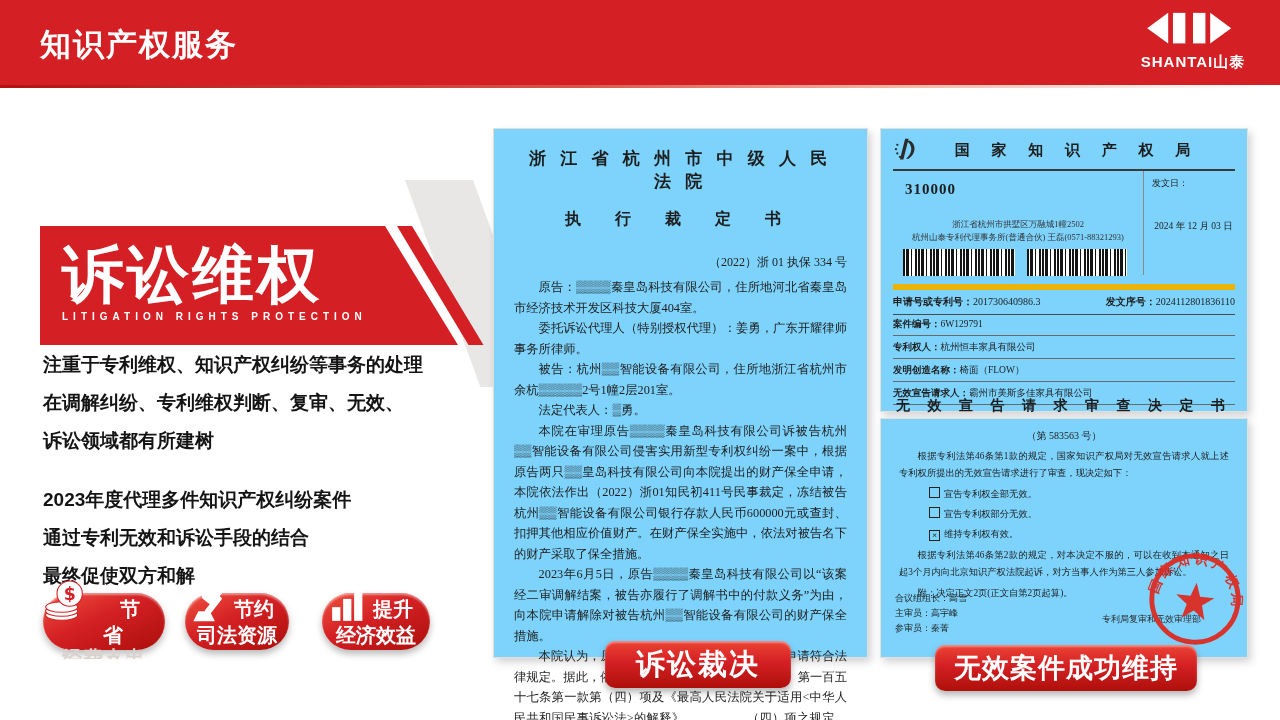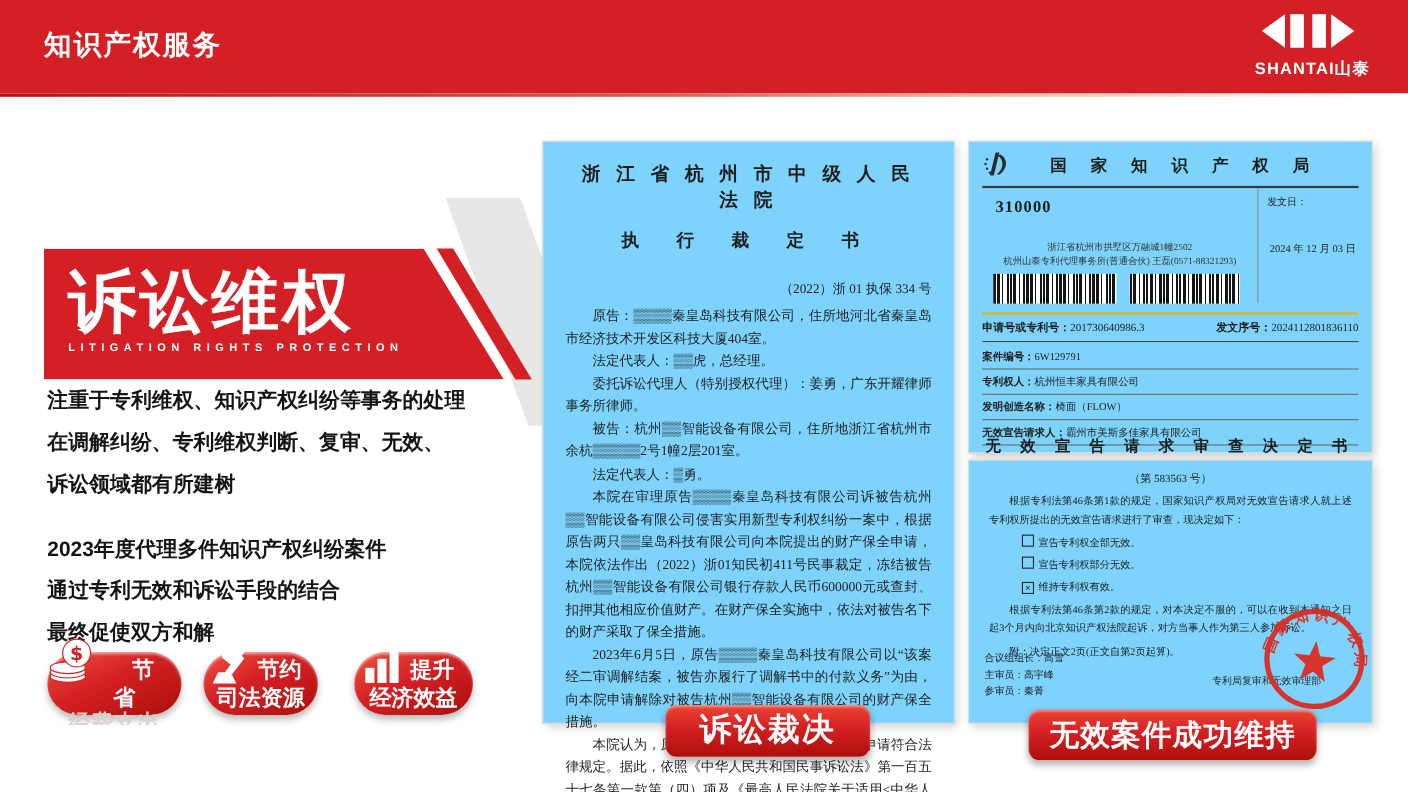--- a/index.html
+++ b/index.html
@@ -3,21 +3,21 @@
 <meta charset="utf-8">
 <style>
   html,body{margin:0;padding:0;background:#888;}
   .slide{position:relative;width:1280px;height:720px;background:#ffffff;overflow:hidden;
          font-family:"Liberation Sans","DejaVu Sans",sans-serif;}
 
   
   .banner{position:absolute;left:0;top:0;width:1280px;height:85px;background:#d42024;}
   .banner::after{content:"";position:absolute;left:0;bottom:-3px;width:100%;height:3px;
      background:linear-gradient(90deg,#b5120f 0%,#d8564a 45%,#f2b7a4 70%,#fdf0ea 92%,#ffffff 100%);}
-  .banner h1{position:absolute;left:40px;top:24px;margin:0;color:#fff;font-size:25px;font-weight:800;letter-spacing:2px;}
+  .banner h1{position:absolute;left:40px;top:24px;margin:0;color:#fff;font-size:31px;font-weight:800;letter-spacing:2px;}
   .logo{position:absolute;right:32px;top:10px;width:110px;text-align:center;color:#fff;}
   .logo svg{display:block;margin:0 auto;}
   .logo-text{font-size:15px;font-weight:800;letter-spacing:1px;margin-top:1px;}
 
   
   .ribbon-zone{position:absolute;left:40px;top:180px;width:520px;height:215px;z-index:1;}
   .gray-band{position:absolute;left:365px;top:0;width:68px;height:207px;background:#e9e7e6;
      transform:skewX(20deg);transform-origin:top left;}
   .red-stripe{position:absolute;left:357px;top:46px;width:15px;height:119px;background:#d42024;
      transform:skewX(31deg);transform-origin:top left;}
@@ -69,21 +69,21 @@
   .r1-mid{display:flex;height:104px;}
   .r1-left{width:250px;}
   .postcode{font-size:15px;font-weight:700;margin:10px 0 20px 12px;letter-spacing:1px;}
   .addr{font-size:8.5px;text-align:center;color:#333;line-height:13px;}
   .r1-right{flex:1;border-left:1px solid #8a8a8a;padding:6px 0 0 8px;position:relative;}
   .issue-label{font-size:9px;}
   .issue-date{font-size:9.5px;text-align:center;margin-top:30px;}
   .barcodes{position:absolute;left:22px;top:120px;display:flex;gap:12px;}
   .barcode{height:27px;background:repeating-linear-gradient(90deg,#141414 0 2px,#fff 2px 3px,#141414 3px 6px,#fff 6px 8px,#141414 8px 9px,#fff 9px 12px,#141414 12px 14px,#fff 14px 15px);}
   .bc1{width:112px;}.bc2{width:100px;}
-  .r1-approw{position:absolute;left:12px;right:12px;top:155px;border-top:2px solid #eab308;border-bottom:1px solid #4a4a4a;
+  .r1-approw{position:absolute;left:12px;right:12px;top:155px;border-top:6px solid #eab308;border-bottom:1px solid #4a4a4a;
      display:flex;justify-content:space-between;padding:5px 0 5px;font-size:10px;}
   .blabel{font-weight:700;}
   .r1-fields{position:absolute;left:12px;right:12px;top:184px;}
   .frow{border-bottom:1px solid #6a6a6a;padding:5px 0 4px;font-size:9.5px;}
   .decision-title{position:absolute;left:0;right:0;top:268px;text-align:center;font-size:14px;font-weight:700;letter-spacing:7px;}
 
   .doc-r2{left:880px;top:418px;width:368px;height:240px;padding:6px 18px;font-size:9.3px;line-height:17px;}
   .decision-no{text-align:center;font-size:10px;margin-top:2px;}
   .doc-r2 p{margin:4px 0;text-indent:2em;text-align:justify;}
   .opts{margin:2px 0 2px 30px;}
@@ -180,21 +180,20 @@
     <div class="pl first">提升</div>
     <div class="pl">经济效益</div>
   </div>
 
   <div class="doc doc-left">
     <div class="court-name">浙 江 省 杭 州 市 中 级 人 民 法 院</div>
     <div class="doc-type">执 行 裁 定 书</div>
     <div class="case-no">（2022）浙 01 执保 334 号</div>
     <div class="body">
       <p>原告：▒▒▒▒秦皇岛科技有限公司，住所地河北省秦皇岛市经济技术开发区科技大厦404室。</p>
-      <p>法定代表人：▒▒虎，总经理。</p>
       <p>委托诉讼代理人（特别授权代理）：姜勇，广东开耀律师事务所律师。</p>
       <p>被告：杭州▒▒智能设备有限公司，住所地浙江省杭州市余杭▒▒▒▒▒2号1幢2层201室。</p>
       <p>法定代表人：▒勇。</p>
       <p>本院在审理原告▒▒▒▒秦皇岛科技有限公司诉被告杭州▒▒智能设备有限公司侵害实用新型专利权纠纷一案中，根据原告两只▒▒皇岛科技有限公司向本院提出的财产保全申请，本院依法作出（2022）浙01知民初411号民事裁定，冻结被告杭州▒▒智能设备有限公司银行存款人民币600000元或查封、扣押其他相应价值财产。在财产保全实施中，依法对被告名下的财产采取了保全措施。</p>
       <p>2023年6月5日，原告▒▒▒▒秦皇岛科技有限公司以“该案经二审调解结案，被告亦履行了调解书中的付款义务”为由，向本院申请解除对被告杭州▒▒智能设备有限公司的财产保全措施。</p>
       <p>本院认为，原告▒▒▒▒秦皇岛科技有限公司的申请符合法律规定。据此，依照《中华人民共和国民事诉讼法》第一百五十七条第一款第（四）项及《最高人民法院关于适用&lt;中华人民共和国民事诉讼法&gt;的解释》　　　　　（四）项之规定，裁</p>
     </div>
   </div>
 
   <div class="doc doc-r1">

